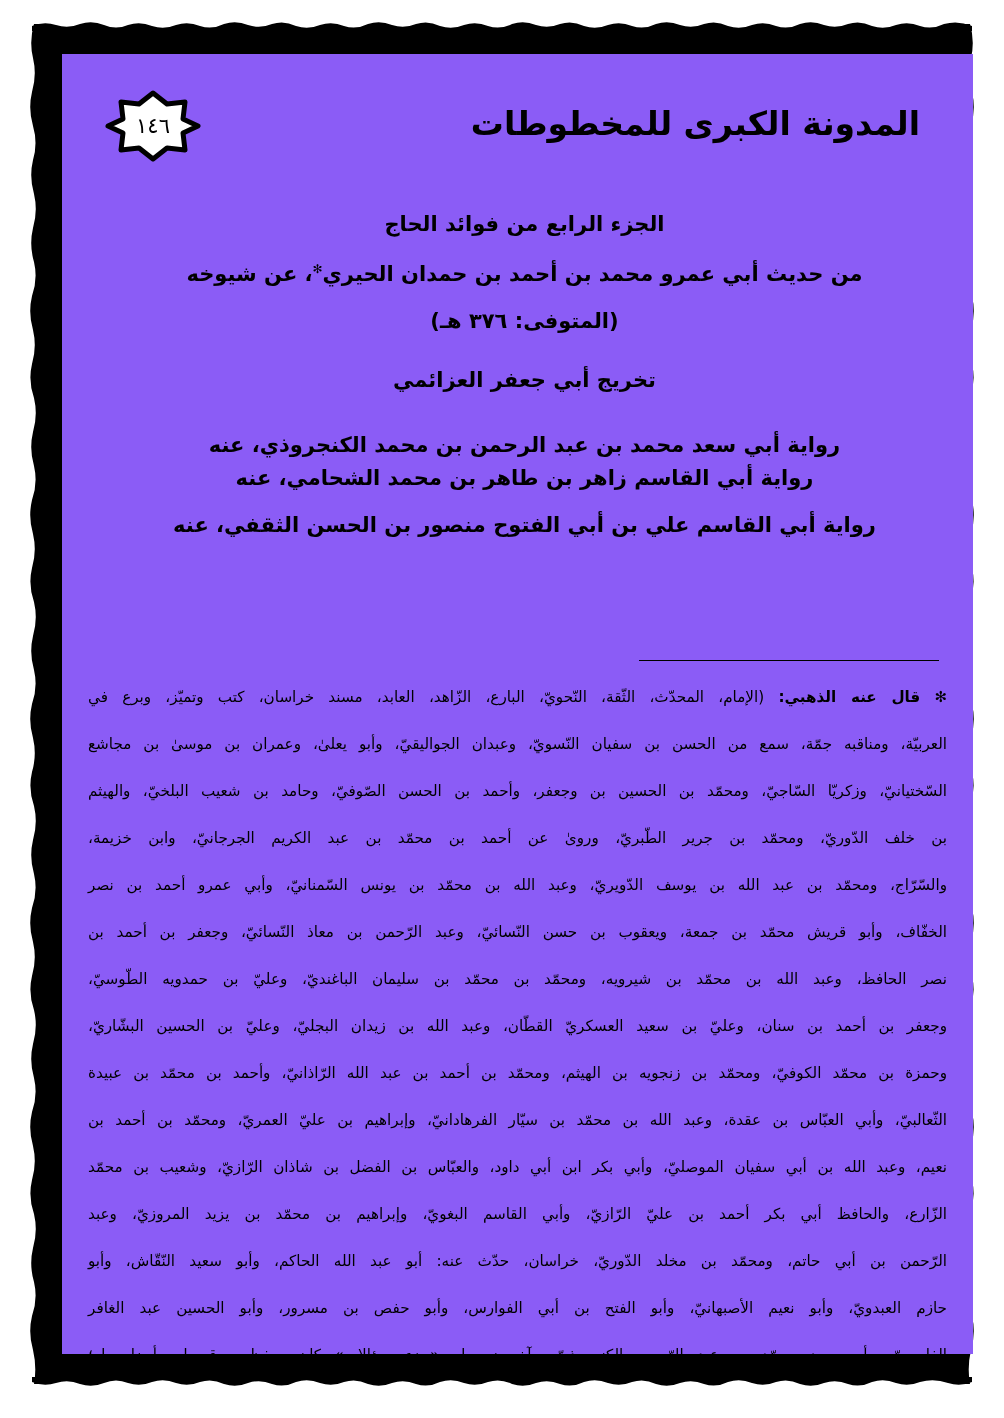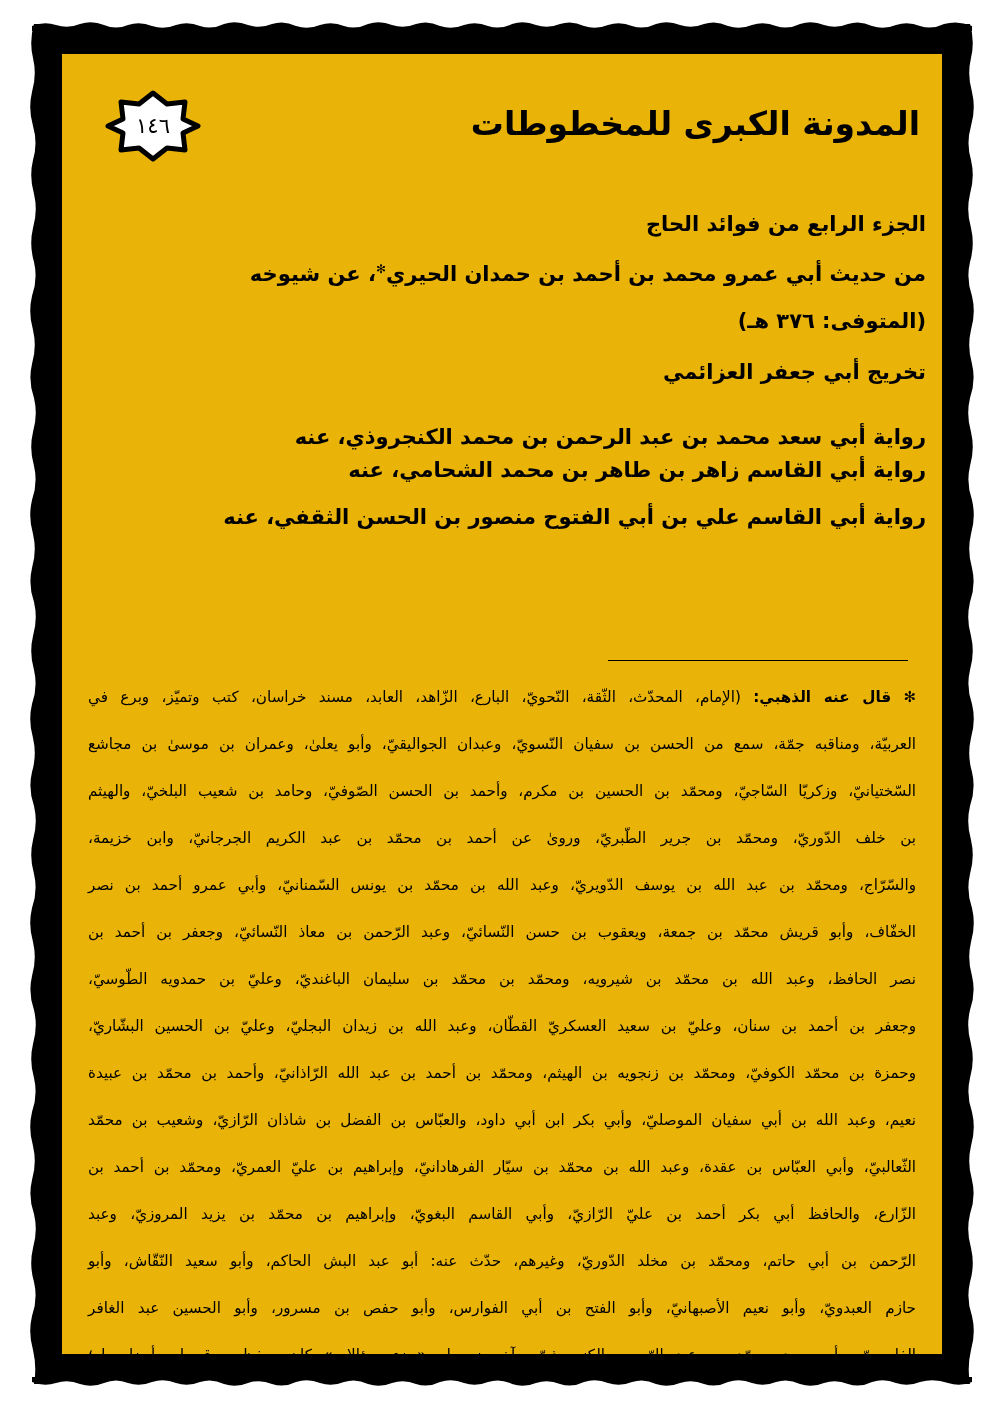--- a/index.html
+++ b/index.html
@@ -42,22 +42,23 @@
   .rough-bottom { left: -4px;  bottom: -9px; width: 940px; height: 12px; }
   .rough-left   { left: -9px;  top: -4px;   width: 12px;  height: 1360px; }
   .rough-right  { right: -9px; top: -4px;   width: 12px;  height: 1360px; }
 
   #page-inner {
     position: absolute;
     left: 26px;
     top: 26px;
     width: 880px;
     height: 1300px;
-    background: #eab308;
+    background: #8b5cf6;
     overflow: hidden;
+    padding-left: 31px;
   }
 
   
   #header-row {
     position: absolute;
     left: 0;
     top: 36px;
     width: 880px;
     height: 72px;
   }
@@ -93,33 +94,34 @@
     font-family: "DejaVu Sans", "Liberation Sans", sans-serif;
     white-space: nowrap;
   }
 
   
   #title-block {
     position: absolute;
     left: 30px;
     right: 16px;
     top: 160px;
+    text-align: center;
   }
   .title-line {
     font-size: 21.5px;
     font-weight: 700;
     color: #000;
     line-height: 1.0;
     margin: 0 0 12px 0;
     white-space: nowrap;
     direction: rtl;
   }
   .title-line.l1 { font-size: 21px; margin-bottom: 28px; }
   .title-line.l2 { font-size: 21px; margin-bottom: 26px; }
-  .title-line.l3 { font-size: 21px; margin-bottom: 30px; }
+  .title-line.l3 { font-size: 21px; margin-bottom: 38px; }
   .title-line.l4 { font-size: 21px; margin-bottom: 44px; }
   .title-line.l5 { font-size: 21px; }
   .title-line.l6 { font-size: 21px; margin-bottom: 26px; }
   .title-line.l7 { font-size: 21px; margin-bottom: 0; }
   .sup-mark {
     font-size: 12px;
     vertical-align: super;
     font-weight: 700;
   }
 
@@ -223,30 +225,30 @@
       <div class="title-line l7">رواية أبي القاسم علي بن أبي الفتوح منصور بن الحسن الثقفي، عنه</div>
     </div>
 
     <div id="footnote-rule"></div>
 
     <div id="footnote-block">
       <div class="fn-line"><span class="fn-star">✻</span>
         <span class="fn-bold">قال عنه الذهبي:</span>
         <span>(الإمام، المحدّث، الثّقة، النّحويّ، البارع، الزّاهد، العابد، مسند خراسان، كتب وتميّز، وبرع في</span></div>
       <div class="fn-line">العربيّة، ومناقبه جمّة، سمع من الحسن بن سفيان النّسويّ، وعبدان الجواليقيّ، وأبو يعلىٰ، وعمران بن موسىٰ بن مجاشع</div>
-      <div class="fn-line">السّختيانيّ، وزكريّا السّاجيّ، ومحمّد بن الحسين بن مكرم، وأحمد بن الحسن الصّوفيّ، وحامد بن شعيب البلخيّ، والهيثم</div>
+      <div class="fn-line">السّختيانيّ، وزكريّا السّاجيّ، ومحمّد بن الحسين بن وجعفر، وأحمد بن الحسن الصّوفيّ، وحامد بن شعيب البلخيّ، والهيثم</div>
       <div class="fn-line">بن خلف الدّوريّ، ومحمّد بن جرير الطّبريّ، وروىٰ عن أحمد بن محمّد بن عبد الكريم الجرجانيّ، وابن خزيمة،</div>
       <div class="fn-line">والسّرّاج، ومحمّد بن عبد الله بن يوسف الدّويريّ، وعبد الله بن محمّد بن يونس السّمنانيّ، وأبي عمرو أحمد بن نصر</div>
       <div class="fn-line">الخفّاف، وأبو قريش محمّد بن جمعة، ويعقوب بن حسن النّسائيّ، وعبد الرّحمن بن معاذ النّسائيّ، وجعفر بن أحمد بن</div>
       <div class="fn-line">نصر الحافظ، وعبد الله بن محمّد بن شيرويه، ومحمّد بن محمّد بن سليمان الباغنديّ، وعليّ بن حمدويه الطّوسيّ،</div>
       <div class="fn-line">وجعفر بن أحمد بن سنان، وعليّ بن سعيد العسكريّ القطّان، وعبد الله بن زيدان البجليّ، وعليّ بن الحسين البشّاريّ،</div>
       <div class="fn-line">وحمزة بن محمّد الكوفيّ، ومحمّد بن زنجويه بن الهيثم، ومحمّد بن أحمد بن عبد الله الرّاذانيّ، وأحمد بن محمّد بن عبيدة</div>
+      <div class="fn-line">الثّعالبيّ، وأبي العبّاس بن عقدة، وعبد الله بن محمّد بن سيّار الفرهادانيّ، وإبراهيم بن عليّ العمريّ، ومحمّد بن أحمد بن</div>
       <div class="fn-line">نعيم، وعبد الله بن أبي سفيان الموصليّ، وأبي بكر ابن أبي داود، والعبّاس بن الفضل بن شاذان الرّازيّ، وشعيب بن محمّد</div>
-      <div class="fn-line">الثّعالبيّ، وأبي العبّاس بن عقدة، وعبد الله بن محمّد بن سيّار الفرهادانيّ، وإبراهيم بن عليّ العمريّ، ومحمّد بن أحمد بن</div>
       <div class="fn-line">الزّارع، والحافظ أبي بكر أحمد بن عليّ الرّازيّ، وأبي القاسم البغويّ، وإبراهيم بن محمّد بن يزيد المروزيّ، وعبد</div>
-      <div class="fn-line">الرّحمن بن أبي حاتم، ومحمّد بن مخلد الدّوريّ، وغيرهم، حدّث عنه: أبو عبد البش الحاكم، وأبو سعيد النّقّاش، وأبو</div>
+      <div class="fn-line">الرّحمن بن أبي حاتم، ومحمّد بن مخلد الدّوريّ، خراسان، حدّث عنه: أبو عبد الله الحاكم، وأبو سعيد النّقّاش، وأبو</div>
       <div class="fn-line">حازم العبدويّ، وأبو نعيم الأصبهانيّ، وأبو الفتح بن أبي الفوارس، وأبو حفص بن مسرور، وأبو الحسين عبد الغافر</div>
       <div class="fn-line">الفارسيّ، وأبو سعد محمّد بن عبد الرّحمن الكنجروذيّ، وآخرون، وله «جزء سؤالات» كان يحفظه، وقع لي أيضا بعلو؛</div>
 
     </div>
 
   </div>
 </div>
 
 </body></html>

